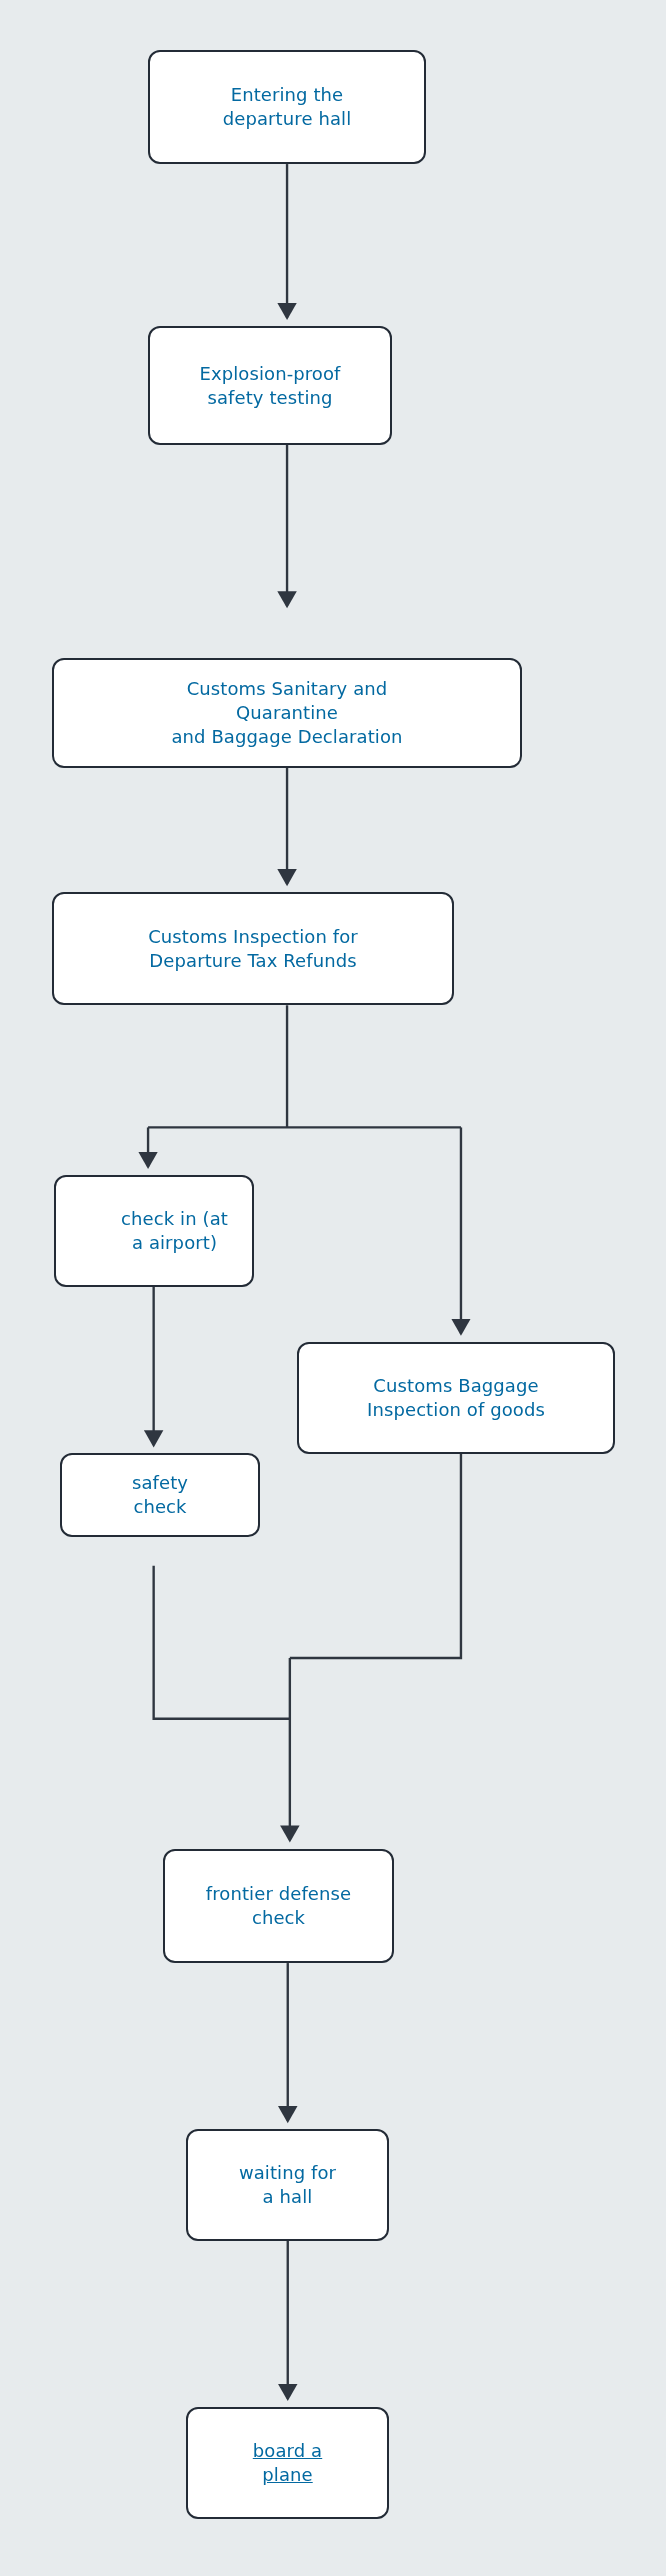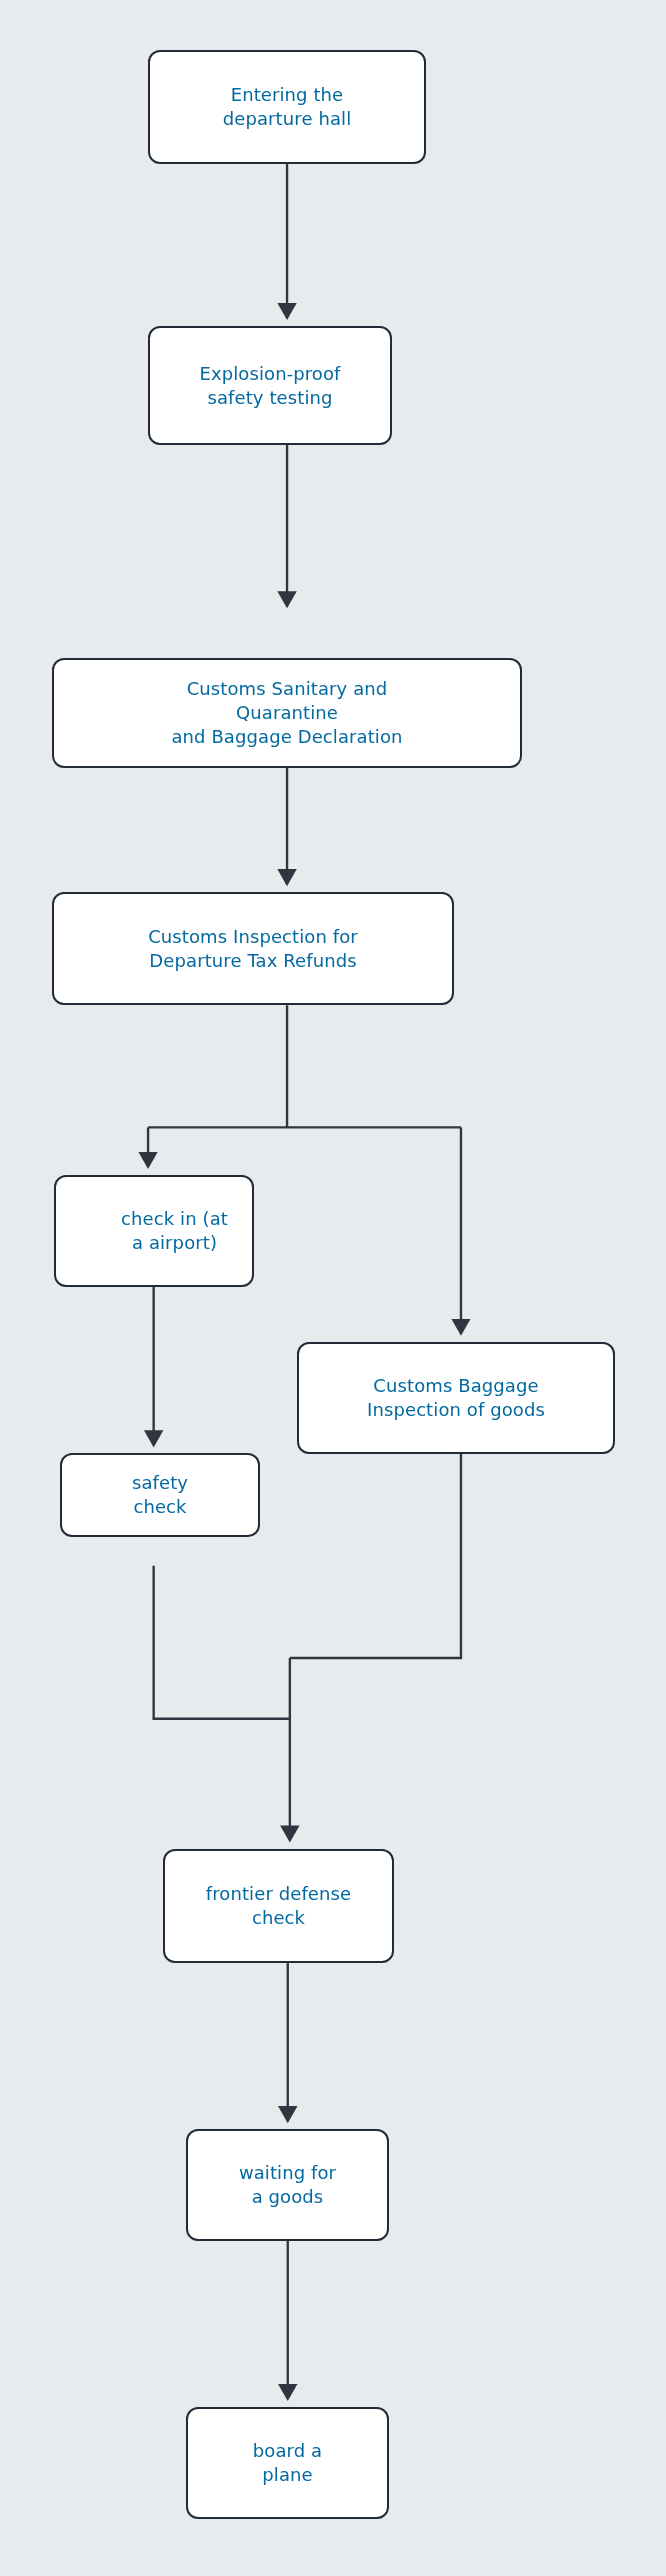--- a/index.html
+++ b/index.html
@@ -129,22 +129,22 @@
 check</span>
   </div>
 
   <div class="node" style="left:163px; top:1849px; width:231px; height:114px;">
     <span class="label">frontier defense
 check</span>
   </div>
 
   <div class="node" style="left:186px; top:2129px; width:203px; height:112px;">
     <span class="label">waiting for
-a goods</span>
+a hall</span>
   </div>
 
-  <div class="node" style="left:186px; top:2407px; width:203px; height:112px;">
+  <div class="node" style="left:186px; top:2407px; width:203px; height:112px;text-decoration:underline;">
     <span class="label">board a
 plane</span>
   </div>
 
 </div>
 
 
 </body></html>

